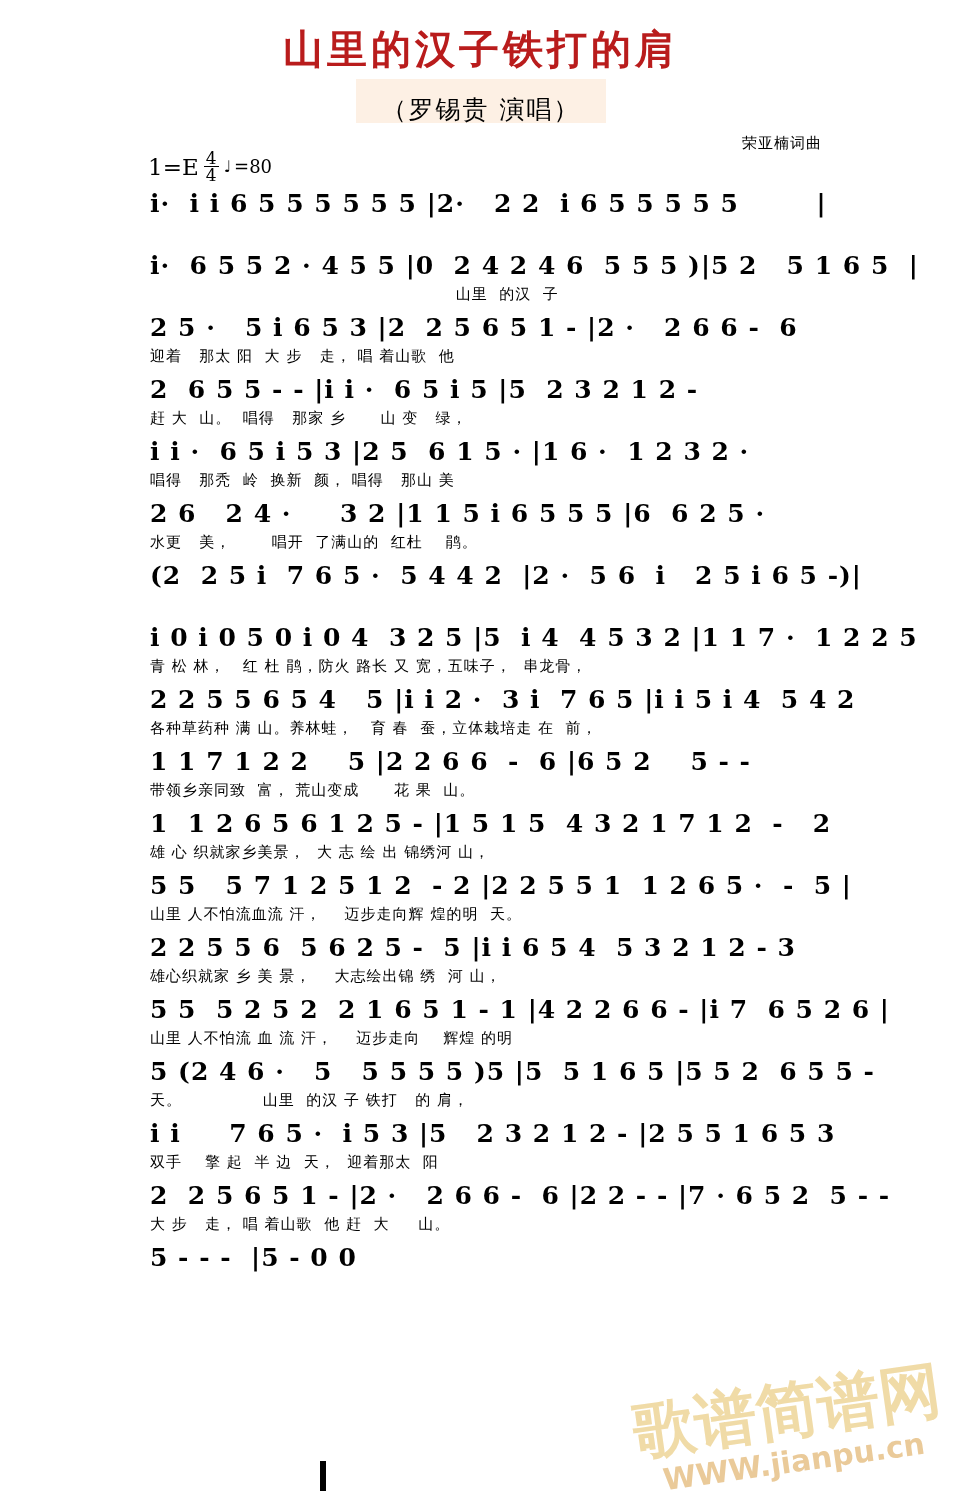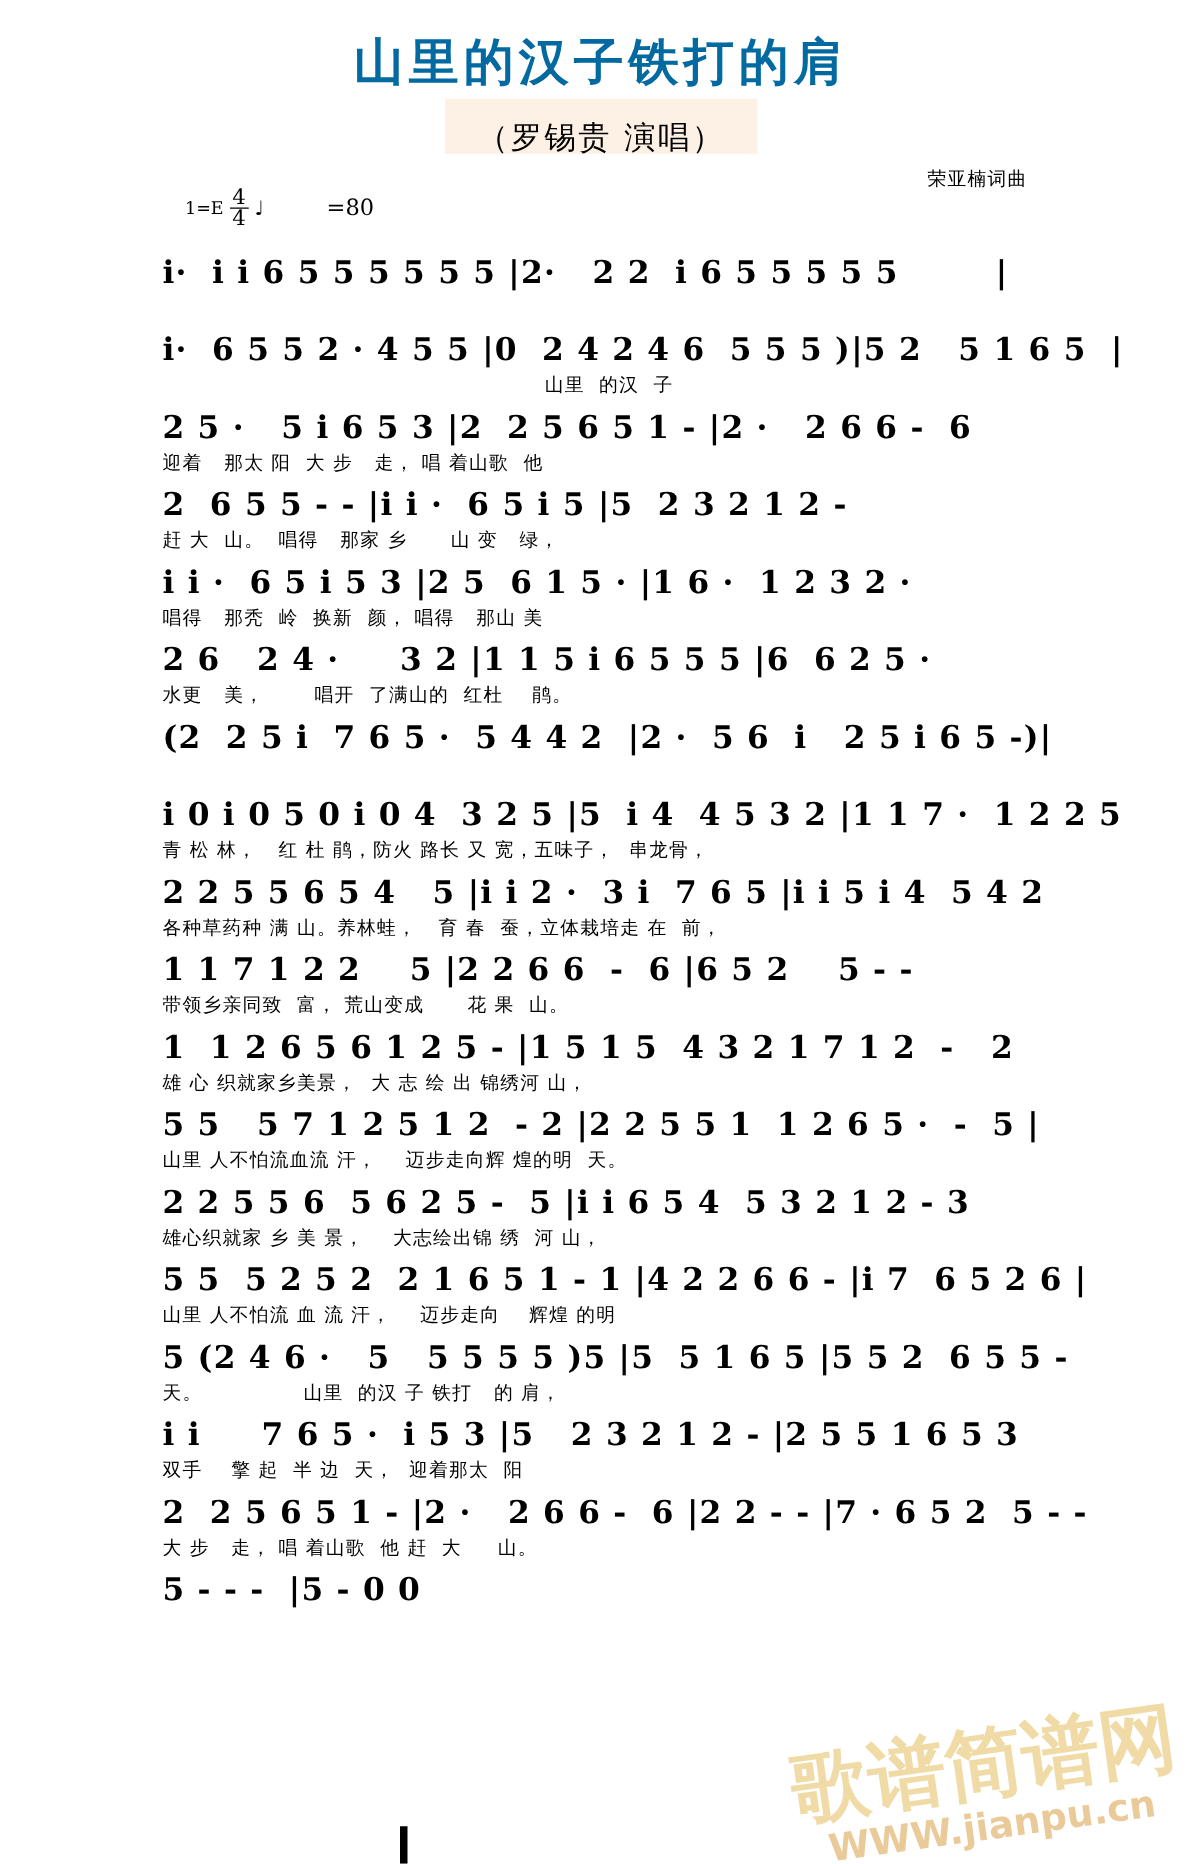--- a/index.html
+++ b/index.html
@@ -20,21 +20,21 @@
     width: 962px;
     height: 1491px;
   }
   .title {
     text-align: center;
     font-family: "DejaVu Serif", "Liberation Serif", serif;
     font-weight: bold;
     font-size: 40px;
     letter-spacing: 4px;
     margin-top: 22px;
-    color: #0369a1;
+    color: #b91c1c;
   }
   .singer-wrap {
     position: relative;
     text-align: center;
     margin-top: 16px;
     height: 40px;
   }
   .singer-highlight {
     position: absolute;
     left: 50%;
@@ -63,32 +63,32 @@
   .meta {
     position: absolute;
     left: 148px;
     top: 128px;
     font-family: "DejaVu Serif", "Liberation Serif", serif;
     font-size: 19px;
     display: flex;
     align-items: center;
     gap: 3px;
   }
-  .meta .key { font-size: 14px; text-align: center; }
+  .meta .key { font-size: 23px; text-align: center; }
   .meta .ts {
     display: inline-flex;
     flex-direction: column;
     line-height: 0.95;
     font-size: 17px;
     text-align: center;
     margin: 0 2px;
   }
   .meta .ts .num { border-bottom: 1.5px solid #000; padding: 0 2px; }
   .meta .ts .den { padding: 0 2px; }
-  .meta .tempo { font-size: 18px; margin-left: 47px; }
+  .meta .tempo { font-size: 18px; }
   .meta .notehead { font-size: 16px; }
 
   .staffblock {
     position: absolute;
     left: 130px;
     width: 700px;
   }
   .line {
     position: relative;
     height: 62px;
@@ -159,21 +159,21 @@
   <div class="meta">
     <span class="key">1=E</span>
     <span class="ts">
       <span class="num">4</span>
       <span class="den">4</span>
     </span>
     <span class="notehead">♩</span>
     <span class="tempo">=80</span>
   </div>
 
-  <div class="staffblock" id="staffblock" style="top:182px;">
+  <div class="staffblock" id="staffblock" style="top:168px;margin-left:20px;">
       <div class="line">
         <div class="notes">i·  i i 6 5 5 5 5 5 5 |2·   2 2  i 6 5 5 5 5 5        |</div>
         <div class="lyrics"></div>
       </div>
       <div class="line">
         <div class="notes">i·  6 5 5 2 · 4 5 5 |0  2 4 2 4 6  5 5 5 )|5 2   5 1 6 5  |</div>
         <div class="lyrics">                                                     山里  的汉  子</div>
       </div>
       <div class="line">
         <div class="notes">2 5 ·   5 i 6 5 3 |2  2 5 6 5 1 - |2 ·   2 6 6 -  6</div>

